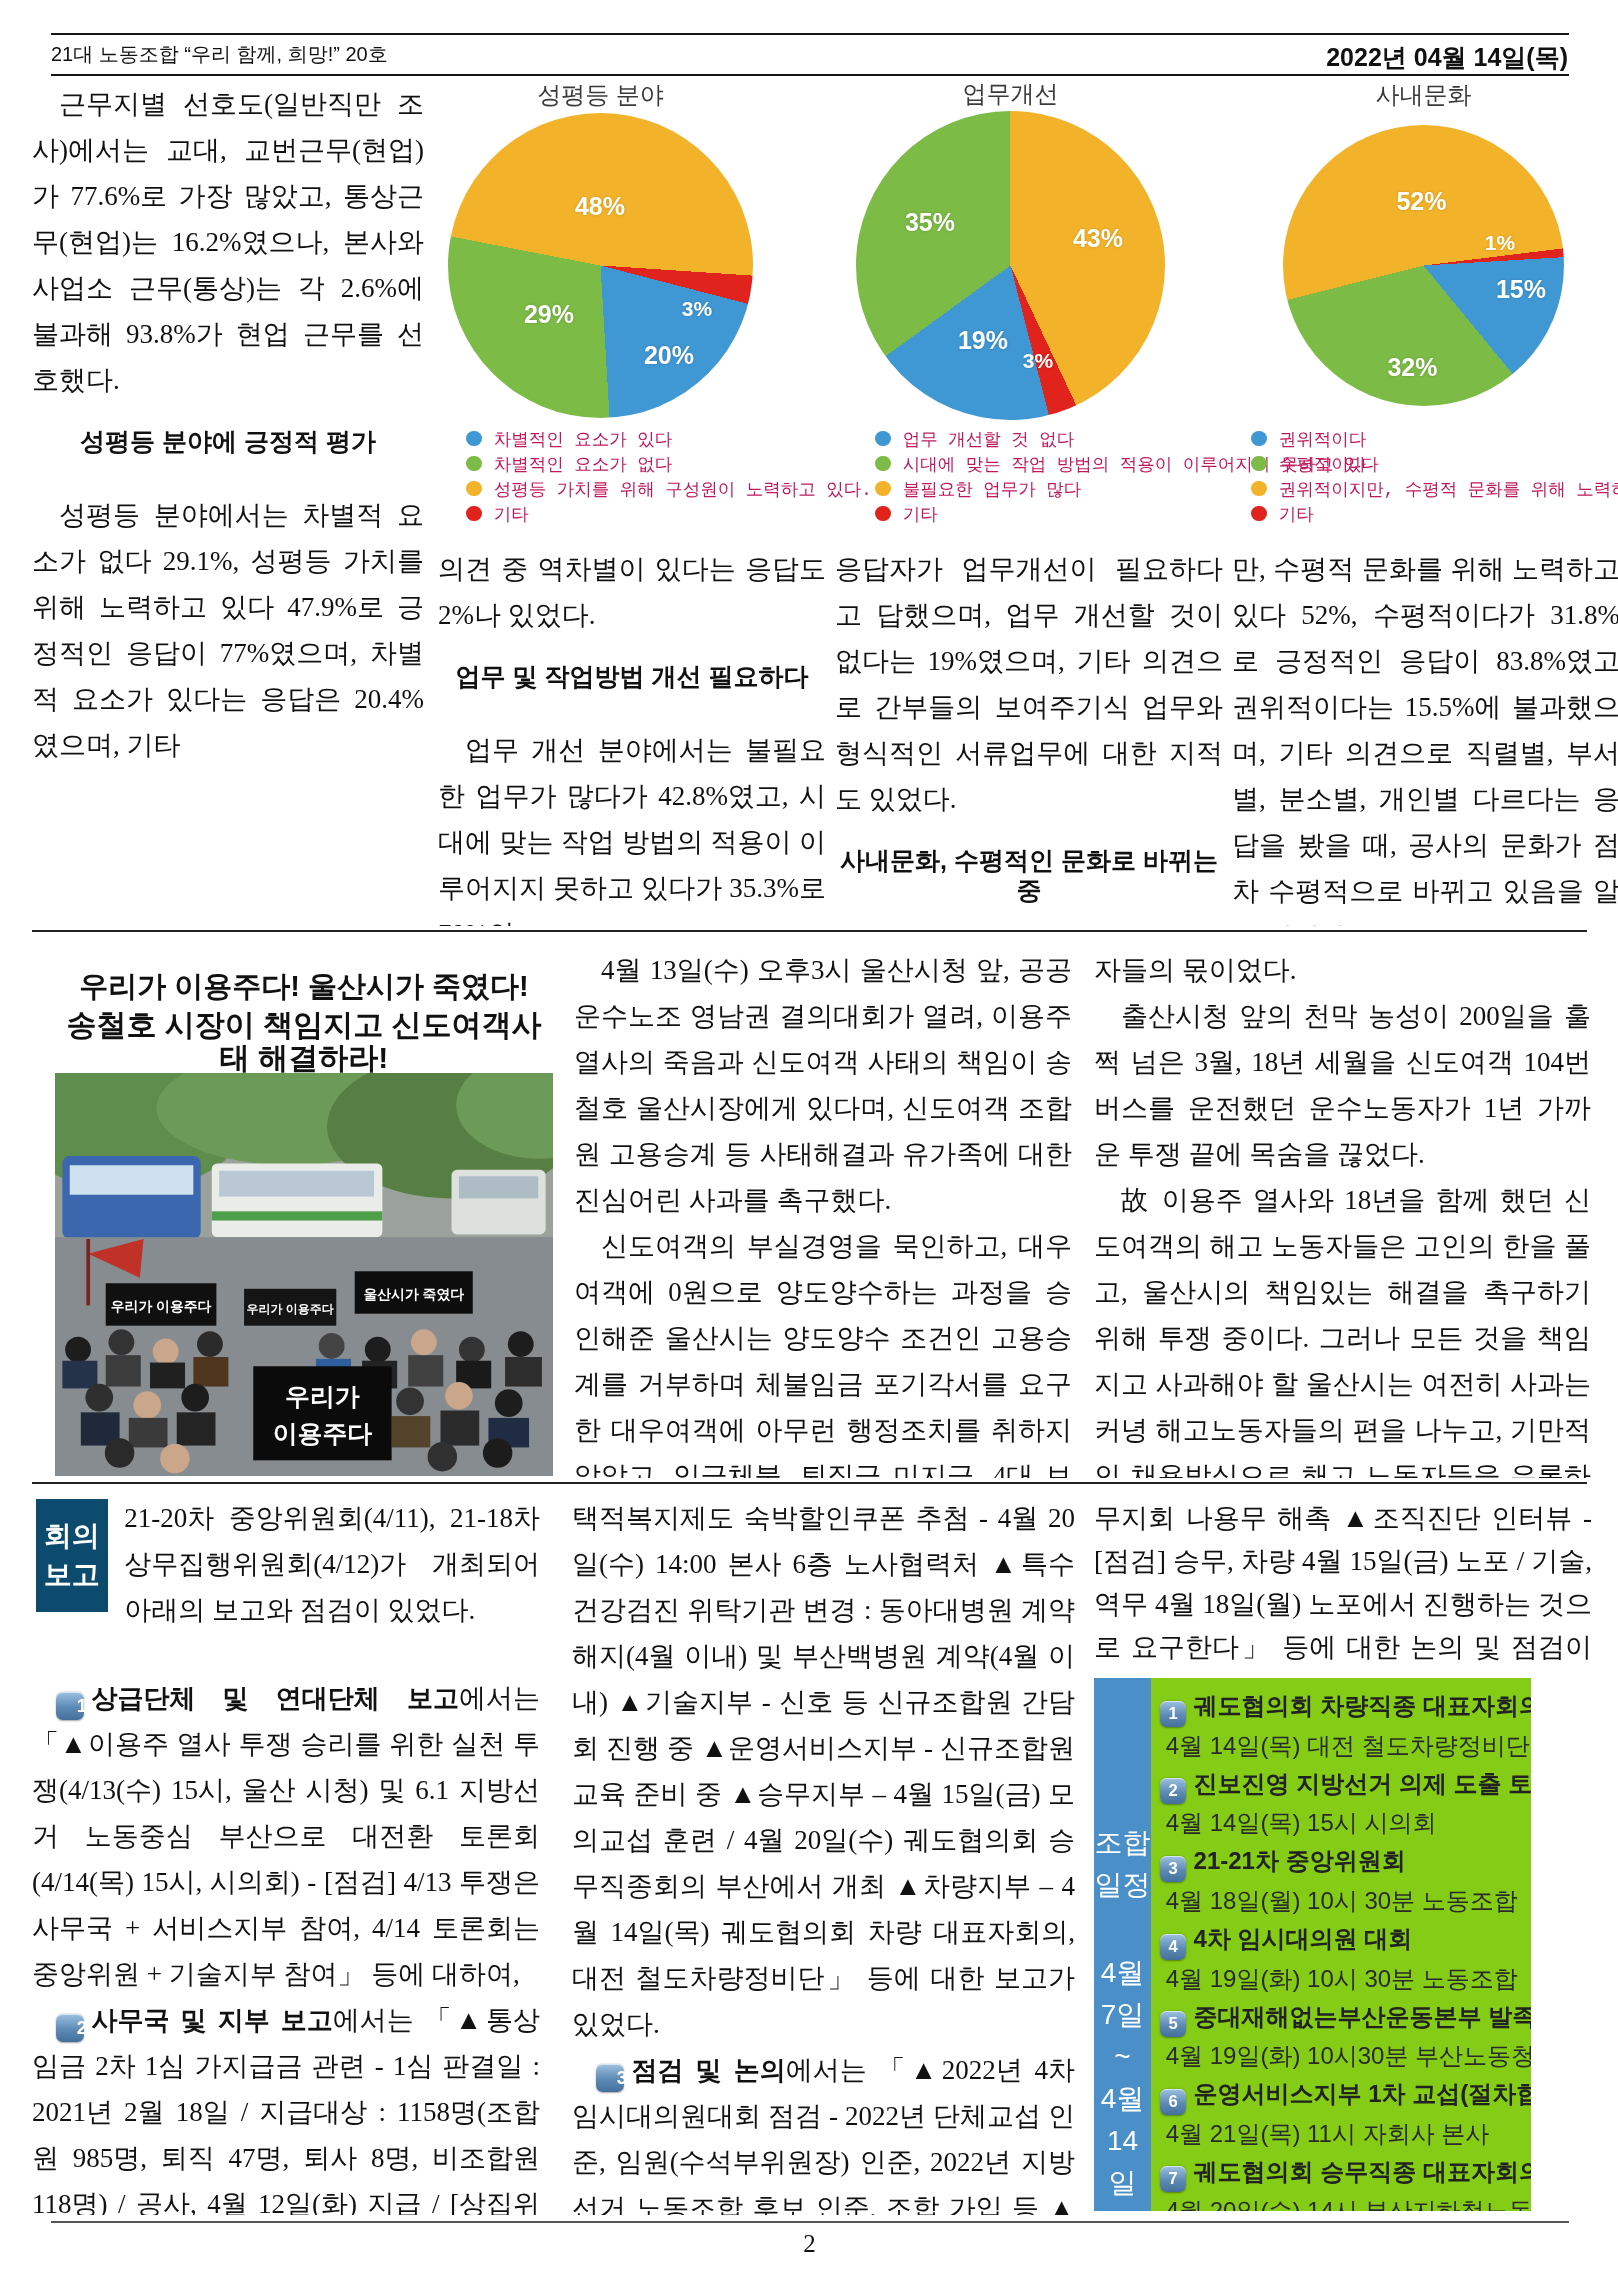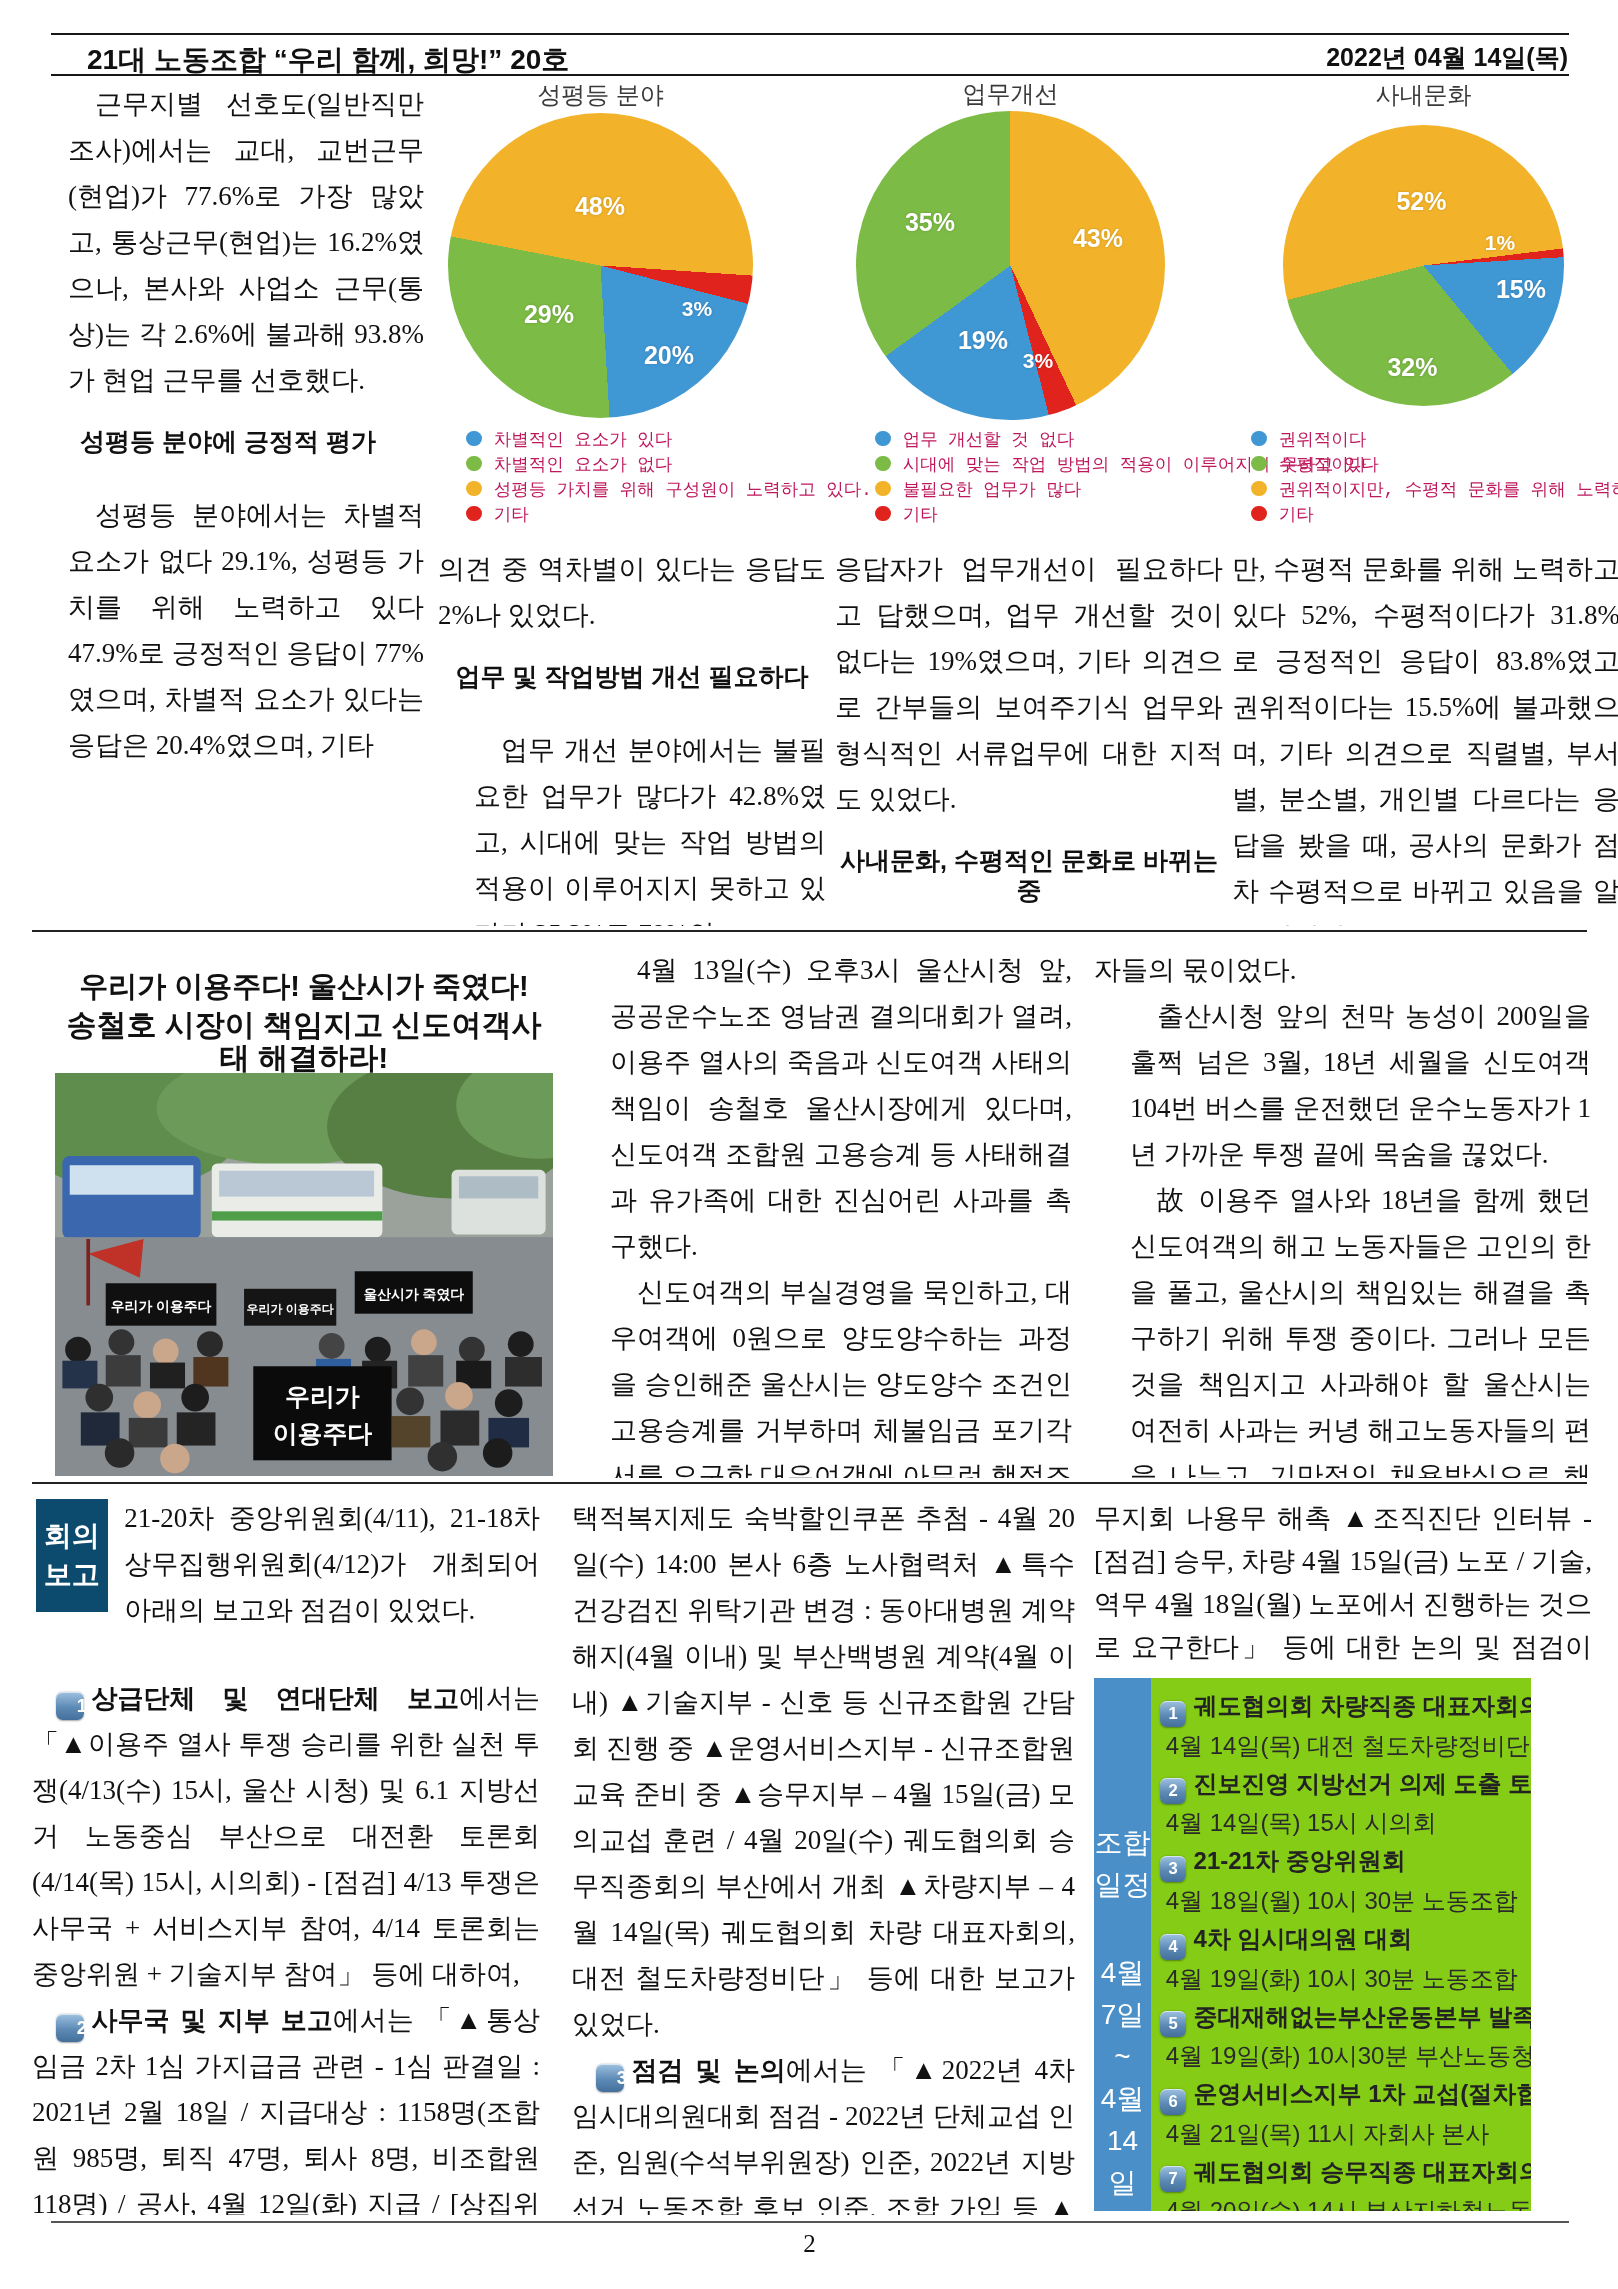--- a/index.html
+++ b/index.html
@@ -1,26 +1,26 @@
 <!DOCTYPE html>
 <html style="font-size:14.8px"><head>
 <meta charset="utf-8">
 <style>
   html,body{margin:0;padding:0;background:#fff;}
   #page{position:relative;width:1619px;height:2290px;background:#fff;color:#111;
         font-family:"Liberation Serif","DejaVu Serif",serif;overflow:hidden;}
   .hrule{position:absolute;left:51px;width:1518px;height:1.8px;background:#161616;}
   .divider{position:absolute;left:32px;width:1555px;height:1.8px;background:#222;}
   #hdr-left{position:absolute;left:51px;top:41px;font-family:"Liberation Sans","DejaVu Sans",sans-serif;
-            font-weight:bold;font-size:28px;margin-left:36px;}
+            font-weight:normal;font-size:20px;}
   #hdr-right{position:absolute;right:51px;top:41px;font-family:"Liberation Sans","DejaVu Sans",sans-serif;
             font-weight:bold;font-size:25px;}
   .col{position:absolute;text-align:justify;font-size:27px;line-height:46px;overflow:hidden;}
   .col p{margin:0;}
-  p.ind{text-indent:27px;margin-left:36px;}
+  p.ind{text-indent:27px;}
   .subhead{font-family:"Liberation Sans","DejaVu Sans",sans-serif;font-weight:bold;font-size:25px;
            text-align:center;margin:24px 0 35px 0;line-height:29.5px;}
   .chart-title{position:absolute;text-align:center;font-family:"Liberation Sans","DejaVu Sans",sans-serif;
            font-size:24px;color:#3a3a3a;}
   .pie{position:absolute;border-radius:50%;}
   #pie1{left:448px;top:113px;width:305px;height:305px;
     background:conic-gradient(from 281deg,#f2b32a 0 172.8deg,#e0231c 172.8deg 183.6deg,#3f97d4 183.6deg 255.6deg,#7cbb45 255.6deg 360deg);}
   #pie2{left:856px;top:111px;width:309px;height:309px;
     background:conic-gradient(from 0deg,#f2b32a 0 154.8deg,#e0231c 154.8deg 165.6deg,#3f97d4 165.6deg 234deg,#7cbb45 234deg 360deg);}
   #pie3{left:1283px;top:125px;width:281px;height:281px;

